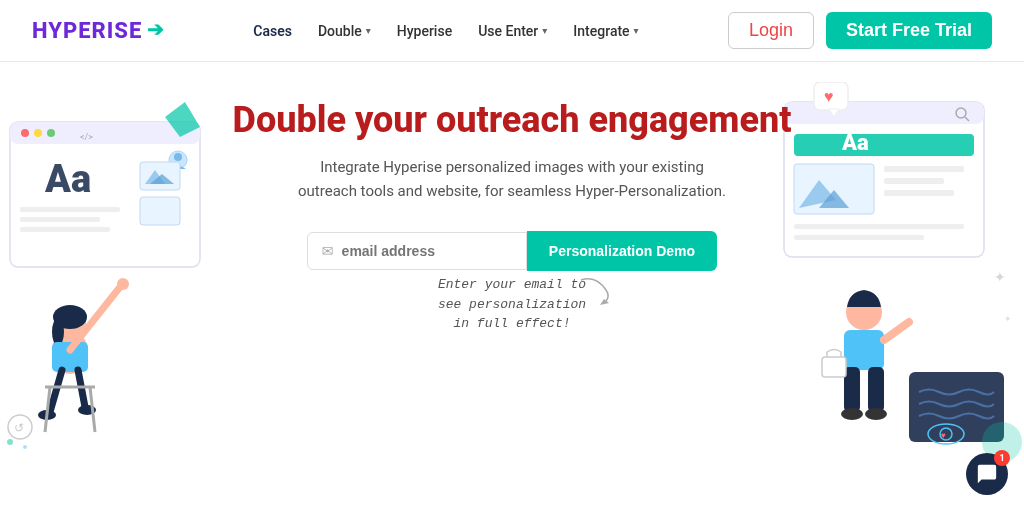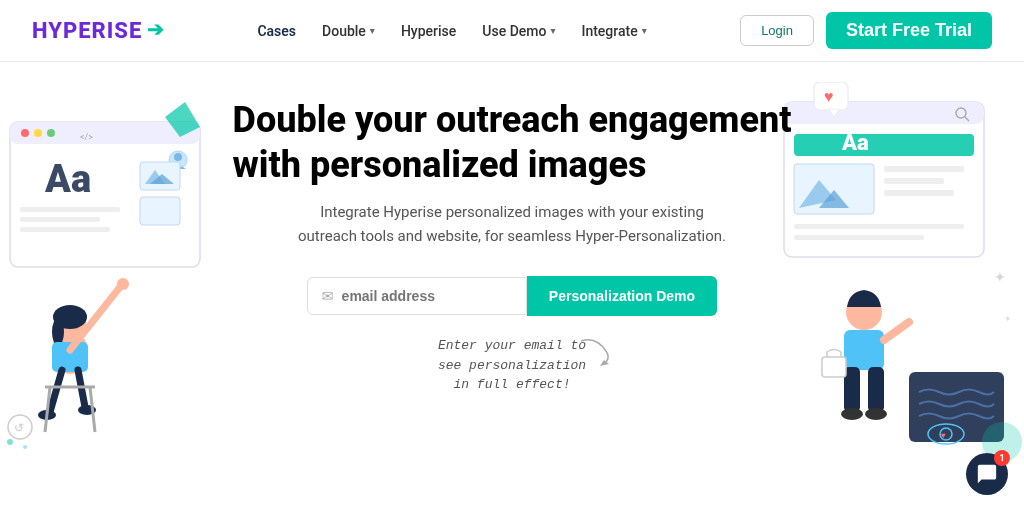--- a/index.html
+++ b/index.html
@@ -66,24 +66,24 @@
       color: #666;
     }
     .nav-actions {
       display: flex;
       align-items: center;
       gap: 12px;
     }
     .btn-login {
       border: 1.5px solid #ccc;
       background: #fff;
-      color: #0f766e;
+      color: #ef4444;
       padding: 7px 20px;
       border-radius: 6px;
-      font-size: 13px;
+      font-size: 18px;
       font-weight: 500;
       cursor: pointer;
     }
     .btn-trial {
       background: #00c6a7;
       color: #fff;
       padding: 8px 20px;
       border-radius: 6px;
       font-size: 18px;
       font-weight: 600;
@@ -97,21 +97,22 @@
       display: flex;
       flex-direction: column;
       align-items: center;
       padding-top: 36px;
       overflow: hidden;
       height: calc(505px - 62px);
     }
     .hero-title {
       font-size: 36px;
       font-weight: 800;
-      color: #000000;
+      color: #b91c1c;
+      text-align: center;
       line-height: 1.25;
       max-width: 620px;
       z-index: 2;
     }
     .hero-subtitle {
       margin-top: 12px;
       font-size: 15px;
       color: #555;
       text-align: center;
       max-width: 440px;
@@ -159,21 +160,21 @@
       cursor: pointer;
       white-space: nowrap;
     }
     .handwritten-note {
       font-family: 'Courier New', cursive;
       font-style: italic;
       font-size: 13px;
       color: #555;
       text-align: center;
       line-height: 1.5;
-      margin-top: 20px;
+      margin-top: 4px;
       position: relative;
       z-index: 2;
     }
 
     
     .illus-left {
       position: absolute;
       left: -10px;
       top: 30px;
       width: 260px;
@@ -251,21 +252,21 @@
         <span class="chevron">▾</span>
       </a>
     </li>
     <li>
       <a href="#">
         <span>Hyperise</span>
       </a>
     </li>
     <li>
       <a href="#">
-        <span>Use Demo</span>
+        <span>Use Enter</span>
         <span class="chevron">▾</span>
       </a>
     </li>
     <li>
       <a href="#">
         <span>Integrate</span>
         <span class="chevron">▾</span>
       </a>
     </li>
   </ul>
@@ -393,21 +394,20 @@
 
       <text x="240" y="200" font-size="14" fill="#ccc" opacity="0.8">✦</text>
       <text x="250" y="240" font-size="9" fill="#ccc" opacity="0.6">✦</text>
 
       <circle cx="248" cy="360" r="20" fill="#00c6a7" opacity="0.25"></circle>
     </svg>
   </div>
 
   <h1 class="hero-title">
     <span>Double your outreach engagement</span><br>
-    <span>with personalized images</span>
   </h1>
 
   <p class="hero-subtitle">Integrate Hyperise personalized images with your existing outreach tools and website, for seamless Hyper-Personalization.</p>
 
   <div class="hero-form">
     <div class="email-input-wrap">
       <span class="email-icon">✉</span>
       <input type="email" class="email-input" placeholder="email address" style="">
     </div>
     <button class="btn-demo">Personalization Demo</button>

